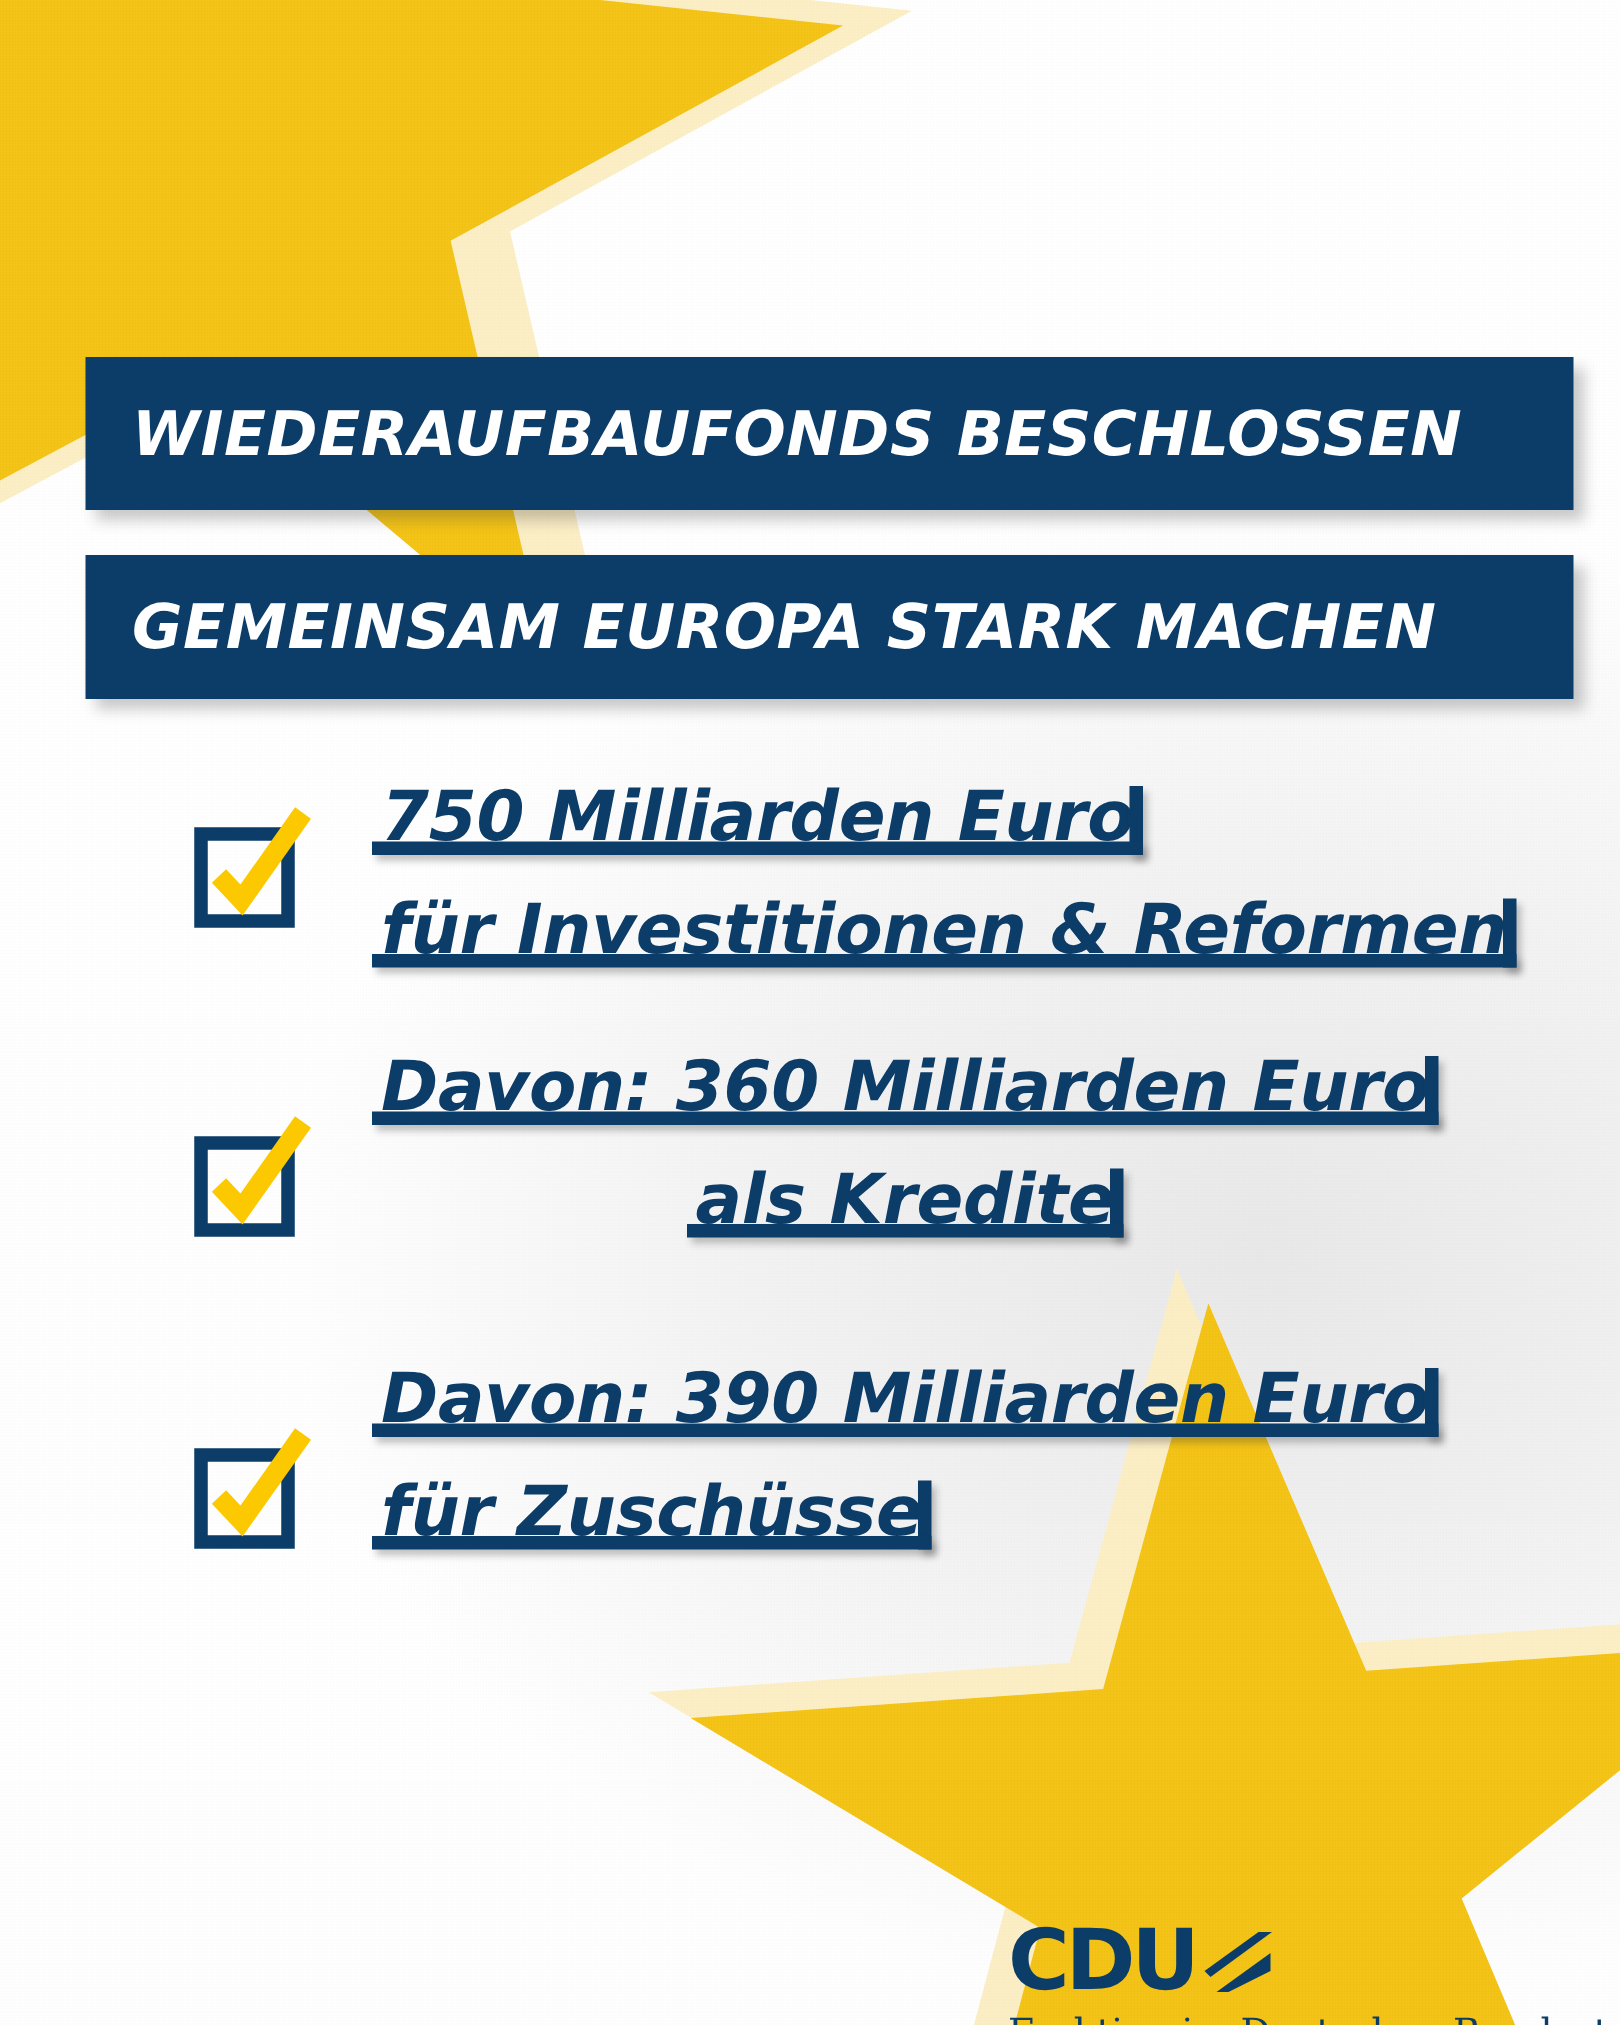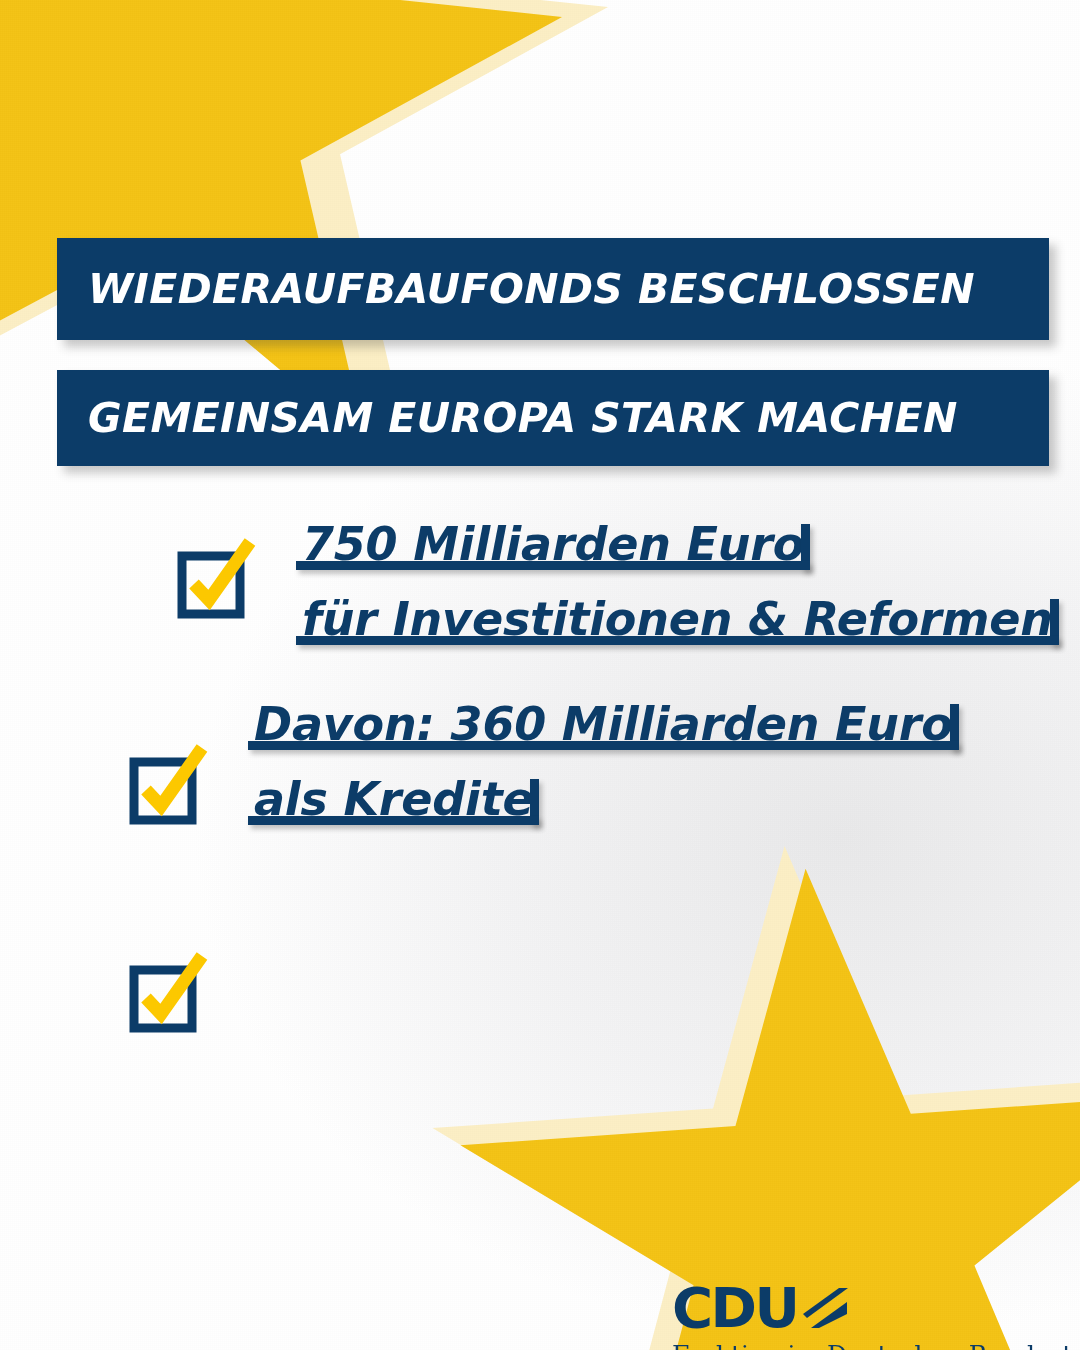--- a/index.html
+++ b/index.html
@@ -188,39 +188,39 @@
     <div class="hbar hbar-1">
       <span>WIEDERAUFBAUFONDS BESCHLOSSEN</span>
     </div>
     <div class="hbar hbar-2">
       <span>GEMEINSAM EUROPA STARK MACHEN</span>
     </div>
   </div>
 
   <div class="bullets">
 
-    <div class="bullet" style="height:212px;margin-left:48px;">
+    <div class="bullet" style="height:212px;">
       <div class="checkbox" style="top:20px;">
         <svg viewBox="0 0 68 78">
           <rect x="4" y="16" width="58" height="58" fill="none" stroke="#0c3c68" stroke-width="9"></rect>
           <path d="M16 44 L31 60 L72 2" fill="none" stroke="#fcc800" stroke-width="13" stroke-linecap="butt" stroke-linejoin="miter"></path>
         </svg>
       </div>
       <div class="lines" style="top:0;">
         <div class="line">
           <span class="txt">750 Milliarden Euro</span>
         </div>
         <div class="row-gap"></div>
         <div class="line">
           <span class="txt">für Investitionen &amp; Reformen</span>
         </div>
       </div>
     </div>
 
-    <div class="bullet" style="height:200px;">
+    <div class="bullet" style="height:200px;text-align:center;">
       <div class="checkbox" style="top:14px;">
         <svg viewBox="0 0 68 78">
           <rect x="4" y="16" width="58" height="58" fill="none" stroke="#0c3c68" stroke-width="9"></rect>
           <path d="M16 44 L31 60 L72 2" fill="none" stroke="#fcc800" stroke-width="13" stroke-linecap="butt" stroke-linejoin="miter"></path>
         </svg>
       </div>
       <div class="lines" style="top:-32px;">
         <div class="line">
           <span class="txt">Davon: 360 Milliarden Euro</span>
         </div>
@@ -230,20 +230,29 @@
         </div>
       </div>
     </div>
 
     <div class="bullet" style="height:200px;">
       <div class="checkbox" style="top:22px;">
         <svg viewBox="0 0 68 78">
           <rect x="4" y="16" width="58" height="58" fill="none" stroke="#0c3c68" stroke-width="9"></rect>
           <path d="M16 44 L31 60 L72 2" fill="none" stroke="#fcc800" stroke-width="13" stroke-linecap="butt" stroke-linejoin="miter"></path>
         </svg>
+      </div>
+      <div class="lines" style="top:-24px;">
+        <div class="line">
+          <span class="txt">Davon: 390 Milliarden Euro</span>
+        </div>
+        <div class="row-gap"></div>
+        <div class="line">
+          <span class="txt">für Zuschüsse</span>
+        </div>
       </div>
     </div>
 
   </div>
 
   <div class="logo">
     <div class="logo-mark">
       <span class="logo-word">CDU</span>
       <span class="logo-slash">
         <svg viewBox="0 0 52 50">

